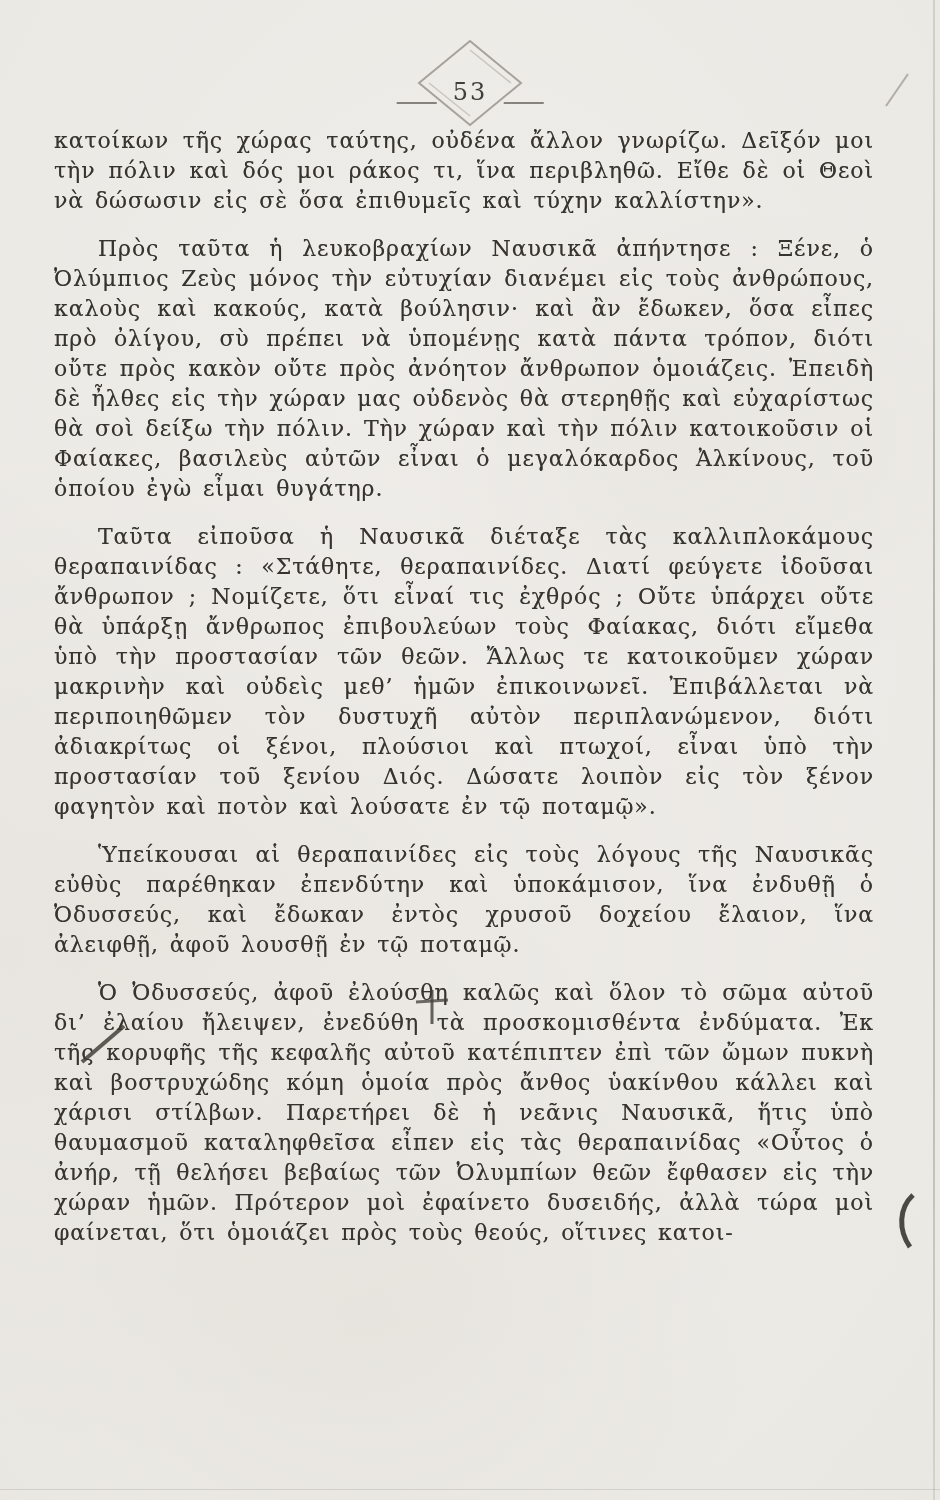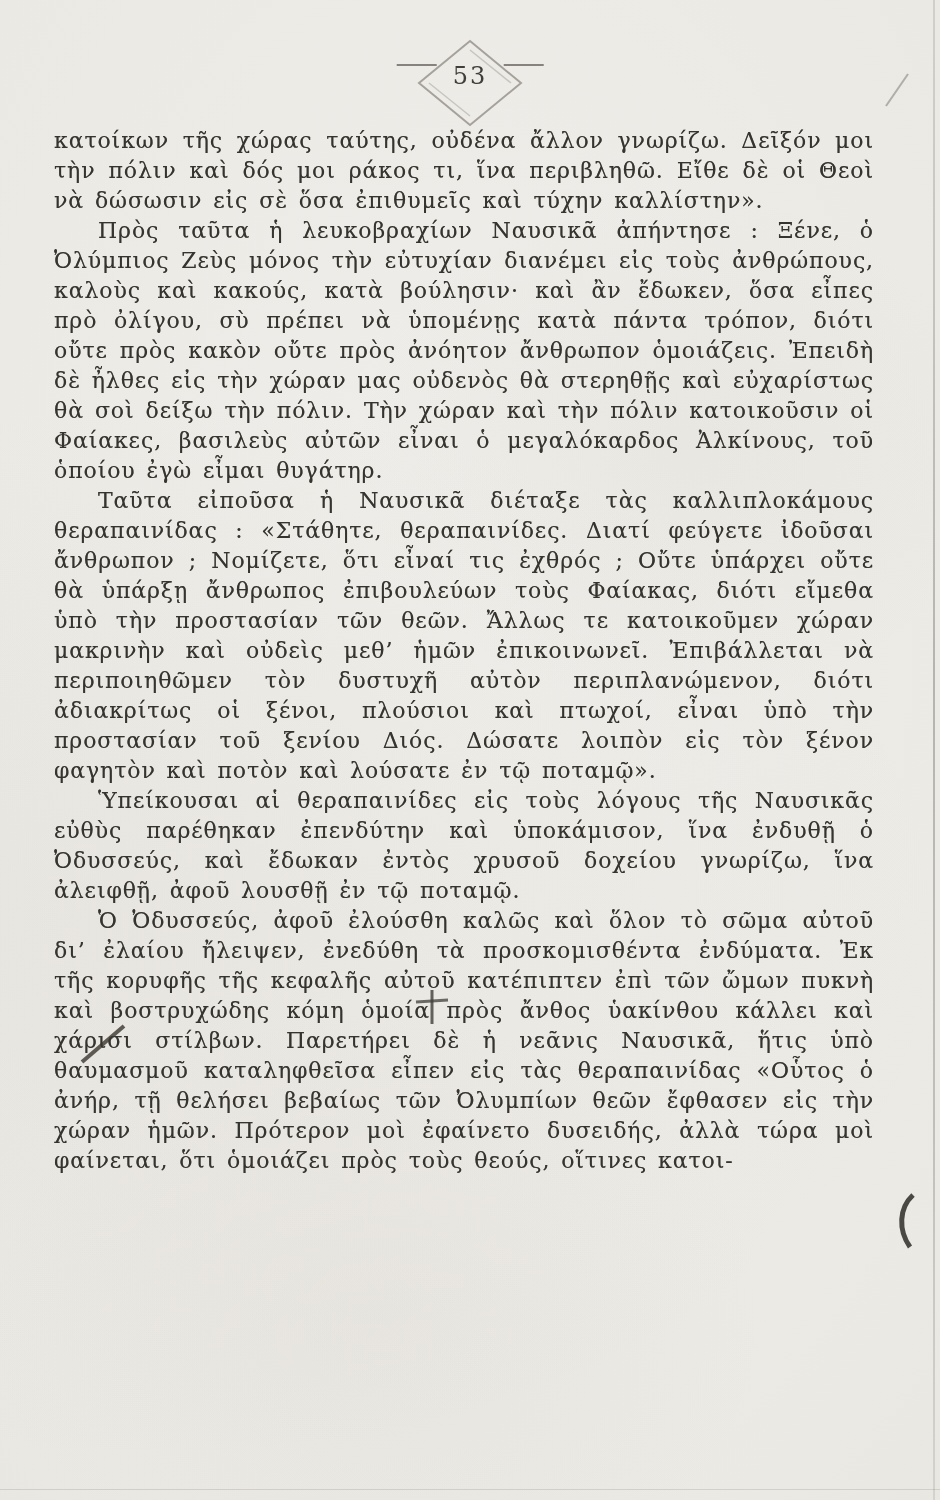--- a/index.html
+++ b/index.html
@@ -30,25 +30,25 @@
     text-align: center;
   }
   .ornament .diamond-svg {
     position: absolute;
     top: 0;
     left: 50%;
     transform: translateX(-50%);
   }
   .ornament .rule-row {
     position: absolute;
-    top: 26px;
+    top: 42px;
     left: 50%;
     transform: translateX(-50%);
     display: flex;
-    align-items: flex-start;
+    align-items: flex-end;
     gap: 14px;
   }
   .ornament .dash {
     display: inline-block;
     width: 40px;
     height: 2px;
     background: #73706a;
     opacity: 0.85;
   }
   .ornament .num {
@@ -73,20 +73,21 @@
     text-align: justify;
     text-shadow: 0 0 0.5px rgba(70,65,58,0.55);
   }
   .text-block p {
     margin: 0;
   }
   .text-block p.indent {
     text-indent: 44px;
   }
   .text-block p + p {
+    margin-top: 18px;
   }
 
   
   .scan-edge-right {
     position: absolute;
     top: 0;
     right: 5px;
     width: 2px;
     height: 100%;
     background: linear-gradient(to bottom,
@@ -123,21 +124,21 @@
       <span class="dash"></span>
       <span class="num">53</span>
       <span class="dash"></span>
     </div>
   </div>
 
   <div class="text-block">
     <p class="para">κατοίκων τῆς χώρας ταύτης, οὐδένα ἄλλον γνωρίζω. Δεῖξόν μοι τὴν πόλιν καὶ δός μοι ράκος τι, ἵνα περιβληθῶ. Εἴθε δὲ οἱ Θεοὶ νὰ δώσωσιν εἰς σὲ ὅσα ἐπιθυμεῖς καὶ τύχην καλλίστην».</p>
     <p class="para indent">Πρὸς ταῦτα ἡ λευκοβραχίων Ναυσικᾶ ἀπήντησε : Ξένε, ὁ Ὀλύμπιος Ζεὺς μόνος τὴν εὐτυχίαν διανέμει εἰς τοὺς ἀνθρώπους, καλοὺς καὶ κακούς, κατὰ βούλησιν· καὶ ἂν ἔδωκεν, ὅσα εἶπες πρὸ ὀλίγου, σὺ πρέπει νὰ ὑπομένῃς κατὰ πάντα τρόπον, διότι οὔτε πρὸς κακὸν οὔτε πρὸς ἀνόητον ἄνθρωπον ὁμοιάζεις. Ἐπειδὴ δὲ ἦλθες εἰς τὴν χώραν μας οὐδενὸς θὰ στερηθῇς καὶ εὐχαρίστως θὰ σοὶ δείξω τὴν πόλιν. Τὴν χώραν καὶ τὴν πόλιν κατοικοῦσιν οἱ Φαίακες, βασιλεὺς αὐτῶν εἶναι ὁ μεγαλόκαρδος Ἀλκίνους, τοῦ ὁποίου ἐγὼ εἶμαι θυγάτηρ.</p>
     <p class="para indent">Ταῦτα εἰποῦσα ἡ Ναυσικᾶ διέταξε τὰς καλλιπλοκάμους θεραπαινίδας : «Στάθητε, θεραπαινίδες. Διατί φεύγετε ἰδοῦσαι ἄνθρωπον ; Νομίζετε, ὅτι εἶναί τις ἐχθρός ; Οὔτε ὑπάρχει οὔτε θὰ ὑπάρξῃ ἄνθρωπος ἐπιβουλεύων τοὺς Φαίακας, διότι εἴμεθα ὑπὸ τὴν προστασίαν τῶν θεῶν. Ἄλλως τε κατοικοῦμεν χώραν μακρινὴν καὶ οὐδεὶς μεθ’ ἡμῶν ἐπικοινωνεῖ. Ἐπιβάλλεται νὰ περιποιηθῶμεν τὸν δυστυχῆ αὐτὸν περιπλανώμενον, διότι ἀδιακρίτως οἱ ξένοι, πλούσιοι καὶ πτωχοί, εἶναι ὑπὸ τὴν προστασίαν τοῦ ξενίου Διός. Δώσατε λοιπὸν εἰς τὸν ξένον φαγητὸν καὶ ποτὸν καὶ λούσατε ἐν τῷ ποταμῷ».</p>
-    <p class="para indent">Ὑπείκουσαι αἱ θεραπαινίδες εἰς τοὺς λόγους τῆς Ναυσικᾶς εὐθὺς παρέθηκαν ἐπενδύτην καὶ ὑποκάμισον, ἵνα ἐνδυθῇ ὁ Ὀδυσσεύς, καὶ ἔδωκαν ἐντὸς χρυσοῦ δοχείου γνωρίζω, ἵνα ἀλειφθῇ, ἀφοῦ λουσθῇ ἐν τῷ ποταμῷ.</p>
+    <p class="para indent">Ὑπείκουσαι αἱ θεραπαινίδες εἰς τοὺς λόγους τῆς Ναυσικᾶς εὐθὺς παρέθηκαν ἐπενδύτην καὶ ὑποκάμισον, ἵνα ἐνδυθῇ ὁ Ὀδυσσεύς, καὶ ἔδωκαν ἐντὸς χρυσοῦ δοχείου ἔλαιον, ἵνα ἀλειφθῇ, ἀφοῦ λουσθῇ ἐν τῷ ποταμῷ.</p>
     <p class="para indent">Ὁ Ὀδυσσεύς, ἀφοῦ ἐλούσθη καλῶς καὶ ὅλον τὸ σῶμα αὐτοῦ δι’ ἐλαίου ἤλειψεν, ἐνεδύθη τὰ προσκομισθέντα ἐνδύματα. Ἐκ τῆς κορυφῆς τῆς κεφαλῆς αὐτοῦ κατέπιπτεν ἐπὶ τῶν ὤμων πυκνὴ καὶ βοστρυχώδης κόμη ὁμοία πρὸς ἄνθος ὑακίνθου κάλλει καὶ χάρισι στίλβων. Παρετήρει δὲ ἡ νεᾶνις Ναυσικᾶ, ἥτις ὑπὸ θαυμασμοῦ καταληφθεῖσα εἶπεν εἰς τὰς θεραπαινίδας «Οὗτος ὁ ἀνήρ, τῇ θελήσει βεβαίως τῶν Ὀλυμπίων θεῶν ἔφθασεν εἰς τὴν χώραν ἡμῶν. Πρότερον μοὶ ἐφαίνετο δυσειδής, ἀλλὰ τώρα μοὶ φαίνεται, ὅτι ὁμοιάζει πρὸς τοὺς θεούς, οἵτινες κατοι-</p>
   </div>
 
   <svg class="ink-mark" style="left:408px; top:988px;" width="48" height="40" viewBox="0 0 48 40" aria-hidden="true">
     <path d="M24,2 L24,36" stroke="#403d38" stroke-width="3" fill="none" opacity="0.8"></path>
     <path d="M8,14 L40,12" stroke="#403d38" stroke-width="3" fill="none" opacity="0.75"></path>
   </svg>
 
   <svg class="ink-mark" style="left:78px; top:1022px;" width="52" height="44" viewBox="0 0 52 44" aria-hidden="true">
     <path d="M4,40 L46,4" stroke="#39362f" stroke-width="4" fill="none" opacity="0.8"></path>

